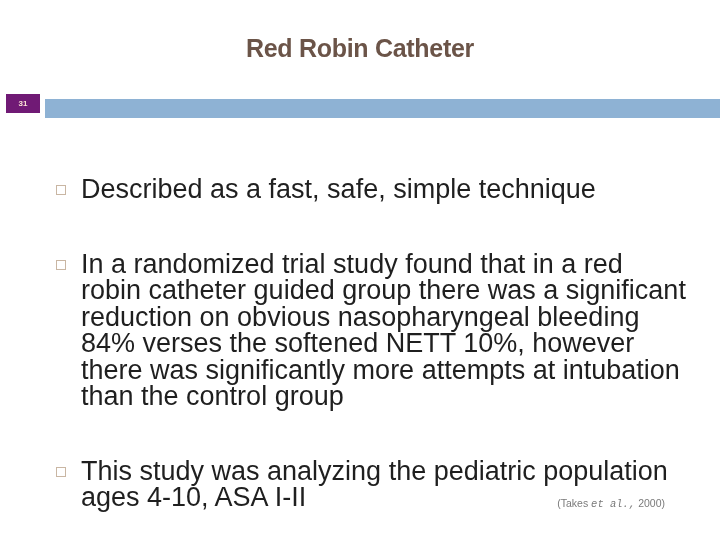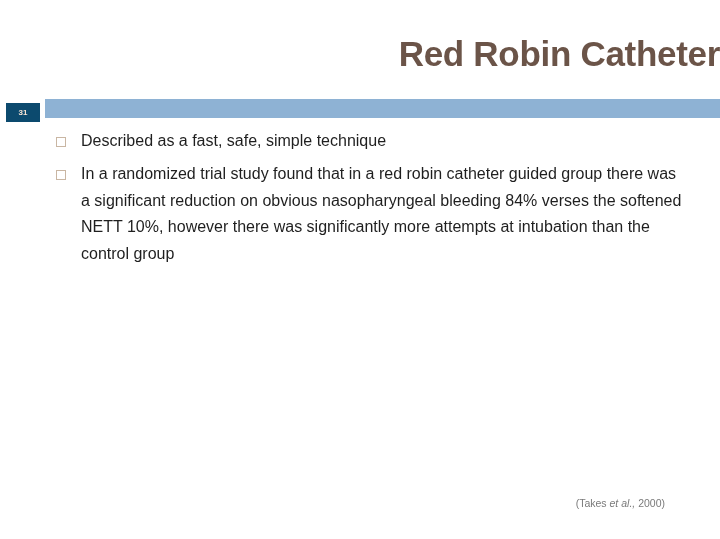--- a/index.html
+++ b/index.html
@@ -1,47 +1,47 @@
 <!DOCTYPE html>
 <html><head>
   <meta charset="utf-8">
   <style>
     html, body { margin: 0; padding: 0; }
     body {
       width: 720px; height: 539px; background: #ffffff; position: relative; overflow: hidden;
       font-family: "Liberation Sans", "DejaVu Sans", sans-serif;
     }
     .title {
-      position: absolute; left: 0; top: 34px; width: 720px; text-align: right;
-      font-size: 35px; font-weight: bold; color: #6b5448; letter-spacing: -0.3px;
+      position: absolute; left: 0; top: 34px; width: 720px; text-align: center;
+      font-size: 25px; font-weight: bold; color: #6b5448; letter-spacing: -0.3px;
     }
     .slide-num {
-      position: absolute; left: 6px; top: 103px; width: 34px; height: 19px;
-      background: #0c4a6e; color: #fbe6d6; font-size: 8px; font-weight: bold;
+      position: absolute; left: 6px; top: 94px; width: 34px; height: 19px;
+      background: #701a75; color: #fbe6d6; font-size: 8px; font-weight: bold;
       display: flex; align-items: center; justify-content: center;
     }
     .bar {
       position: absolute; left: 45px; top: 99px; width: 675px; height: 19px;
       background: #8eb2d4;
     }
     .bullets {
       position: absolute; left: 56px; top: 128px; width: 630px; margin: 0; padding: 0; list-style: none;
     }
     .bullet {
-      position: relative; padding-left: 25px; font-size: 16px; line-height: 26.5px;
-      color: #1f1f1f; margin-bottom: 6.5px;
+      position: relative; padding-left: 25px; font-size: 27px; line-height: 26.5px;
+      color: #1f1f1f; margin-bottom: 6.5px; margin-top: 48px;
     }
     .bullet .box {
       position: absolute; left: 0; top: 9px; width: 8px; height: 8px;
       border: 1.3px solid #c9b6a3; background: #fff;
     }
     .citation {
       position: absolute; right: 55px; top: 497px; font-size: 10.5px; color: #7a7a7a;
     }
-    .citation i { font-style: italic; }
+    .citation i { font-style: italic; font-family: Liberation Mono, monospace; }
   </style>
 </head>
 <body>
 
 <div class="title">Red Robin Catheter</div>
 
 <div class="slide-num">31</div>
 <div class="bar"></div>
 
 <ul class="bullets">
@@ -52,15 +52,19 @@
   <li class="bullet">
     <span class="box"></span>
   </li>
   <li class="bullet">
     <span class="box"></span>
   </li>
   <li class="bullet">
     <span class="box"></span>
     <span>In a randomized trial study found that in a red robin catheter guided group there was a significant reduction on obvious nasopharyngeal bleeding 84% verses the softened NETT 10%, however there was significantly more attempts at intubation than the control group</span>
   </li>
+  <li class="bullet">
+    <span class="box"></span>
+    <span>This study was analyzing the pediatric population ages 4-10, ASA I-II</span>
+  </li>
 </ul>
 
 <div class="citation"><span>(Takes </span><i>et al.,</i><span> 2000)</span></div>
 
 </body></html>

